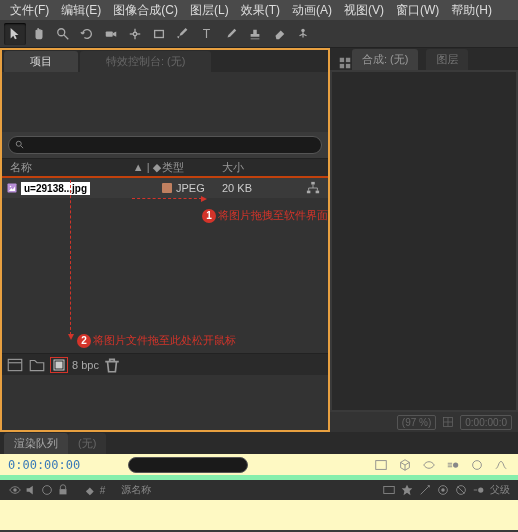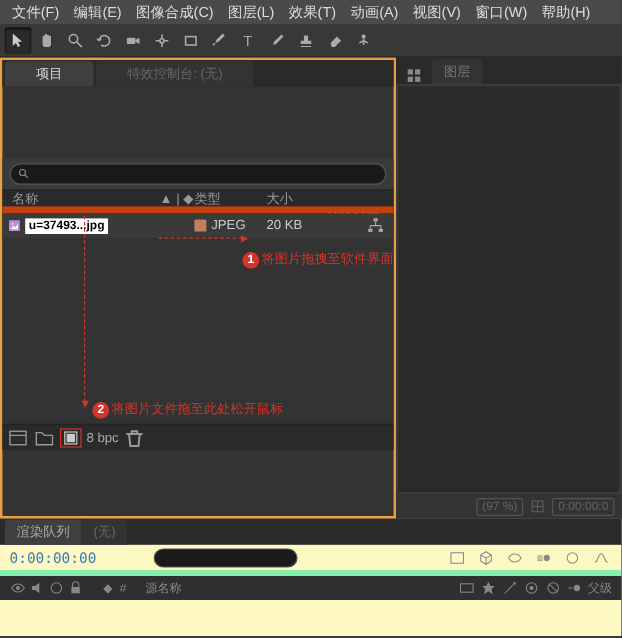--- a/index.html
+++ b/index.html
@@ -19,21 +19,21 @@
 .panel-tab.dim { color: #666; }
 .project-header { display: flex; padding: 8px; gap: 8px; background: #3a3a3a; }
 .thumbnail { width: 60px; height: 38px; background: linear-gradient(180deg, #d4965a 0%, #8a5a3a 40%, #3a2a1a 100%); border: 1px solid #555; position: relative; }
 .thumbnail::before { content: ""; position: absolute; left: 30%; top: 10%; width: 2px; height: 70%; background: #2a1a0a; }
 .thumbnail::after { content: ""; position: absolute; left: 50%; top: 35%; width: 3px; height: 45%; background: #1a0a00; }
 .project-info { color: #ddd; font-size: 11px; line-height: 1.5; }
 .project-info .filename { font-weight: bold; }
 .search-row { padding: 4px 6px; background: #3a3a3a; }
 .search-box { width: 100%; height: 18px; background: #1a1a1a; border: 1px solid #555; border-radius: 9px; display: flex; align-items: center; padding: 0 6px; }
 .search-box svg { width: 10px; height: 10px; stroke: #888; }
-.list-header { display: flex; background: #2a2a2a; height: 20px; font-size: 11px; color: #999; align-items: center; border-top: 1px solid #222; border-bottom: 6px solid #c2410c; }
+.list-header { display: flex; background: #2a2a2a; height: 20px; font-size: 11px; color: #999; align-items: center; border-top: 1px solid #222; border-bottom: 2px solid #c2410c; }
 .col-name { width: 130px; padding-left: 8px; }
 .col-sort { width: 30px; text-align: center; }
 .col-type { width: 60px; }
 .col-size { width: 50px; }
 .col-dur { flex: 1; margin-top: 33px; }
 .list-body { background: #333; height: 175px; position: relative; overflow: hidden; }
 .list-row { display: flex; height: 20px; align-items: center; font-size: 11px; color: #ccc; background: #3a3a3a; }
 .list-row .filecell { width: 130px; display: flex; align-items: center; gap: 3px; padding-left: 4px; }
 .list-row .filecell .fname { background: #fff; color: #000; padding: 1px 3px; font-weight: bold; font-size: 10px; }
 .file-icon { width: 12px; height: 12px; }
@@ -187,21 +187,21 @@
       <div class="col-dur">持续时间</div>
     </div>
     <div class="list-body">
       <div class="list-row">
         <div class="filecell">
           <svg class="file-icon" viewBox="0 0 16 16" fill="#b890d8">
               <rect x="2" y="2" width="12" height="12" rx="1"></rect>
               <circle cx="6" cy="6" r="1" fill="#fff"></circle>
               <path d="M4 12l3-4 2 2 3-4v6z" fill="#fff"></path>
             </svg>
-          <span class="fname">u=37493...jpg</span>
+          <span class="fname">u=29138...jpg</span>
         </div>
         <div class="typecell">
           <span class="color-chip"></span>
           <span>JPEG</span>
         </div>
         <div class="sizecell">20 KB</div>
         <svg class="flow-icon" viewBox="0 0 16 16" fill="#aaa">
             <rect x="6" y="1" width="4" height="3"></rect>
             <rect x="1" y="11" width="4" height="3"></rect>
             <rect x="11" y="11" width="4" height="3"></rect>
@@ -246,20 +246,21 @@
 
   <div class="right-panel">
     <div class="right-tabs">
       <div style="width:4px"></div>
       <svg width="14" height="14" viewBox="0 0 16 16" fill="#888">
           <rect x="2" y="2" width="5" height="5"></rect>
           <rect x="9" y="2" width="5" height="5"></rect>
           <rect x="2" y="9" width="5" height="5"></rect>
           <rect x="9" y="9" width="5" height="5"></rect>
         </svg>
+      <div class="right-tab">合成: (无)</div>
       <div class="right-tab" style="margin-left:8px;color:#777;background:#333">图层</div>
     </div>
     <div class="right-viewport"></div>
     <div class="right-status">
       <span class="status-box">(97 %)</span>
       <svg width="12" height="12" viewBox="0 0 16 16" fill="none" stroke="#666">
           <rect x="2" y="2" width="12" height="12"></rect>
           <line x1="8" y1="2" x2="8" y2="14"></line>
           <line x1="2" y1="8" x2="14" y2="8"></line>
         </svg>

